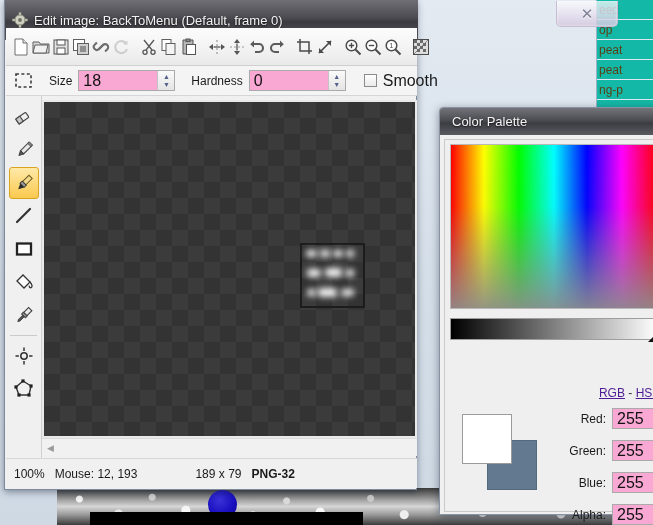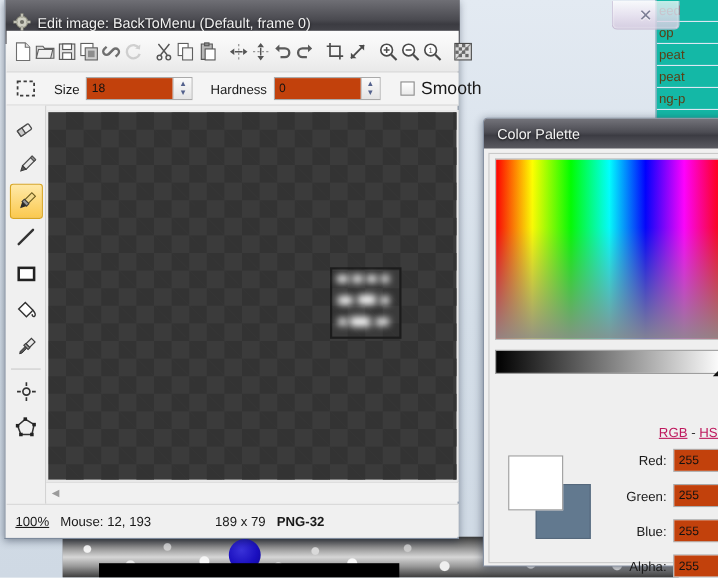--- a/index.html
+++ b/index.html
@@ -136,22 +136,22 @@
     width: 26px; height: 24px; margin-left: 8px;
     display:flex; align-items:center; justify-content:center;
   }
   .opt-label { margin-left: 16px; color: #1a1a1a; font-size: 12px; }
   .spin {
     display: flex; margin-left: 6px; height: 21px;
     border: 1px solid #aaa; background: #fff;
   }
   .spin input {
     width: 78px; border: none; outline: none;
-    font-family: "Liberation Sans", sans-serif; font-size: 11px;
-    padding-left: 4px; color: #111; background: #c2410c;
+    font-family: "Liberation Sans", sans-serif; font-size: 16px;
+    padding-left: 4px; color: #111; background: #f9a8d4;
   }
   .spin .arrows {
     width: 17px; border-left: 1px solid #c3c3c3;
     background: linear-gradient(180deg,#fafafa,#e4e4e4);
     display: flex; flex-direction: column; align-items: center; justify-content: center;
   }
   .spin .arrows span { font-size: 7px; color: #53618c; line-height: 8px; }
   .cb-wrap { display:flex; align-items:center; margin-left: 18px; }
   .cb {
     width: 13px; height: 13px; border: 1px solid #8b8b8b;
@@ -211,21 +211,21 @@
   }
   .hscroll .arr { width: 17px; text-align: center; color:#9b9b9b; font-size: 9px; }
 
   
   .statusbar {
     position: absolute; left: 1px; top: 458px; width: 411px; height: 30px;
     background: #f0f0f0; border-top: 1px solid #d7d7d7;
     display: flex; align-items: center;
     font-size: 12px; color: #1a1a1a;
   }
-  .statusbar .sb-zoom { margin-left: 8px; text-decoration: underline; }
+  .statusbar .sb-zoom { margin-left: 8px; }
   .statusbar .sb-mouse { margin-left: 10px; }
   .statusbar .sb-dim { margin-left: 58px; }
   .statusbar .sb-fmt { margin-left: 10px; font-weight: bold; }
 
   
   .cp {
     position: absolute; left: 439px; top: 107px; width: 238px; height: 408px;
     background: #f0f0f0;
     border: 1px solid #8792a3;
     box-shadow: 0 2px 8px rgba(20,30,50,.45);
@@ -259,21 +259,21 @@
   .cp-value-marker {
     position: absolute; left: 203px; top: 193px;
     width: 0; height: 0;
     border-left: 9px solid transparent;
     border-bottom: 9px solid #111;
   }
   .cp-links {
     position: absolute; right: 14px; top: 246px;
     font-size: 12px; color: #333;
   }
-  .cp-links a { color: #be185d; text-decoration: underline; }
+  .cp-links a { color: #4c1d95; text-decoration: underline; }
   .cp-swatch-fg {
     position: absolute; left: 17px; top: 274px; width: 50px; height: 50px;
     background: #ffffff; border: 1px solid #9b9b9b;
   }
   .cp-swatch-bg {
     position: absolute; left: 42px; top: 300px; width: 50px; height: 50px;
     background: #62798f; border: 1px solid #55687c;
   }
   .cp-fields { position: absolute; left: 112px; top: 268px; width: 118px; }
   .cp-row { display: flex; align-items: center; height: 21px; margin-bottom: 11px; justify-content: flex-end; }

